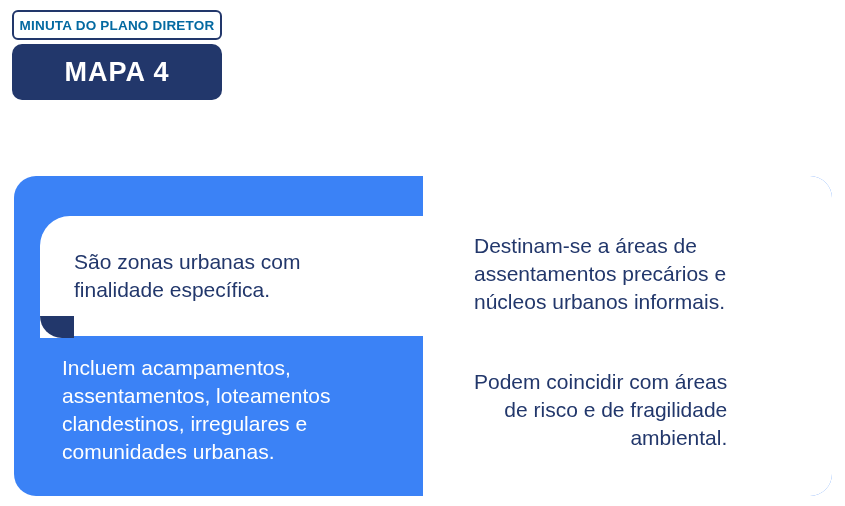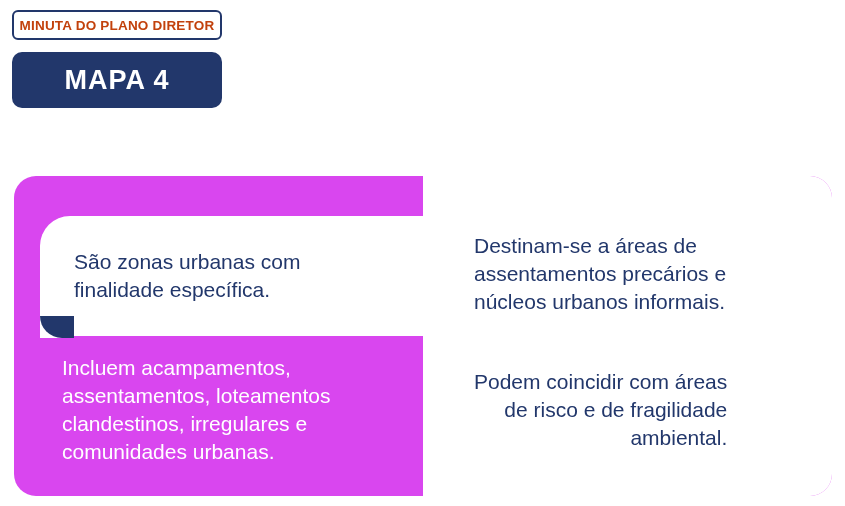--- a/index.html
+++ b/index.html
@@ -31,29 +31,29 @@
   }
   .badge-outline {
     box-sizing: border-box;
     width: 210px;
     height: 30px;
     border: 2px solid #22376b;
     border-radius: 6px;
     display: flex;
     align-items: center;
     justify-content: center;
-    color: #c2410c;
+    color: #0369a1;
     font-size: 13.5px;
     font-weight: bold;
     letter-spacing: 0.2px;
     font-family: "Liberation Sans", sans-serif;
   }
   .badge-filled {
     box-sizing: border-box;
-    margin-top: 12px;
+    margin-top: 4px;
     width: 210px;
     height: 56px;
     background: #22376b;
     border-radius: 10px;
     display: flex;
     align-items: center;
     justify-content: center;
     color: #ffffff;
     font-size: 27px;
     font-weight: bold;
@@ -84,21 +84,21 @@
     transform-origin: left top;
   }
 
   
   .panel {
     position: absolute;
     left: 14px;
     top: 176px;
     width: 818px;
     height: 320px;
-    background: #d946ef;
+    background: #3b82f6;
     border-radius: 22px;
   }
   .panel-white-tr {
     position: absolute;
     right: 0;
     top: 0;
     width: 409px;
     height: 160px;
     background: #ffffff;
     border-top-right-radius: 22px;

